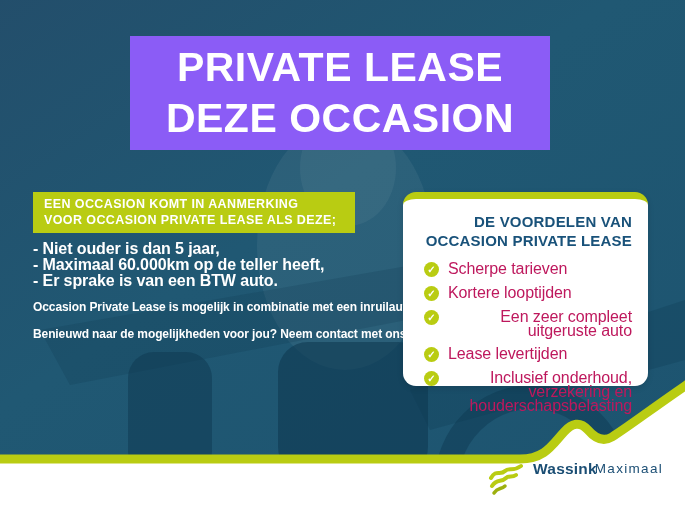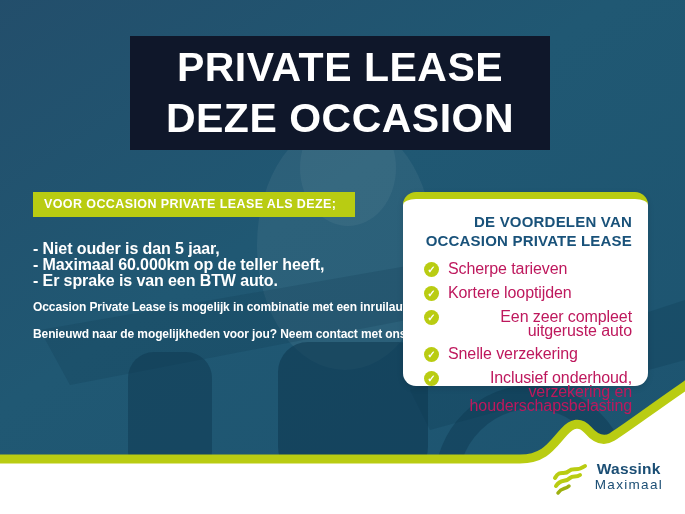--- a/index.html
+++ b/index.html
@@ -6,21 +6,21 @@
   #stage{
     position:relative;width:685px;height:514px;overflow:hidden;
     background:#ffffff;font-family:"Liberation Sans",sans-serif;
     -webkit-font-smoothing:antialiased;
   }
   #bg{position:absolute;left:0;top:0;z-index:0;}
 
   
   .hero-banner{
     position:absolute;left:130px;top:36px;width:420px;height:114px;
-    background:#0f172a;z-index:2;
+    background:#8b5cf6;z-index:2;
     display:flex;flex-direction:column;align-items:center;justify-content:center;
   }
   .hero-line{
     color:#ffffff;font-weight:900;font-size:41px;line-height:51px;
     letter-spacing:0.5px;white-space:nowrap;
   }
 
   
   .elig-banner{
     position:absolute;left:33px;top:192px;width:300px;z-index:2;
@@ -65,21 +65,21 @@
     color:#be185d;font-weight:400;font-size:16px;line-height:14px;
     letter-spacing:-0.1px;max-width:195px;
   }
 
   
   .logo{
     position:absolute;right:22px;bottom:17px;z-index:3;
     display:flex;align-items:flex-start;gap:3px;
   }
   .logo-mark{margin-top:2px;}
-  .logo-text{display:flex;flex-direction:column;}
+  .logo-text{display:flex;flex-direction:row;}
   .logo-name{
     color:#1b4e74;font-weight:800;font-size:15.5px;line-height:16px;letter-spacing:0.2px;
   }
   .logo-sub{
     color:#1b4e74;font-weight:400;font-size:13.5px;line-height:15px;letter-spacing:1.3px;
     margin-left:-2px;
   }
 </style>
 </head>
 <body>
@@ -115,20 +115,21 @@
     <path d="M-5 459 L520 459 C545 459 552 445 564 432 C572 423 580 421 588 430
              C594 437 602 443 612 437 C628 427 650 410 685 386 L690 382" fill="none" stroke="#b9cc12" stroke-width="9" stroke-linecap="round"></path>
   </svg>
 
   <div class="hero-banner">
     <div class="hero-line">PRIVATE LEASE</div>
     <div class="hero-line">DEZE OCCASION</div>
   </div>
 
   <div class="elig-banner">
+    <div class="elig-banner-line">EEN OCCASION KOMT IN AANMERKING</div>
     <div class="elig-banner-line">VOOR OCCASION PRIVATE LEASE ALS DEZE;</div>
   </div>
 
   <div class="elig-text">
     <div class="criteria-line">- Niet ouder is dan 5 jaar,</div>
     <div class="criteria-line">- Maximaal 60.000km op de teller heeft,</div>
     <div class="criteria-line">- Er sprake is van een BTW auto.</div>
     <div class="note n1">Occasion Private Lease is mogelijk in combinatie met een inruilauto.</div>
     <div class="note n2">Benieuwd naar de mogelijkheden voor jou? Neem contact met ons op.</div>
   </div>
@@ -145,21 +146,21 @@
         <div class="benefit-row">
           <span class="check-circle">✓</span>
           <span class="benefit-label">Kortere looptijden</span>
         </div>
         <div class="benefit-row">
           <span class="check-circle">✓</span>
           <span class="benefit-label">Een zeer compleet uitgeruste auto</span>
         </div>
         <div class="benefit-row">
           <span class="check-circle">✓</span>
-          <span class="benefit-label">Snelle verzekering</span>
+          <span class="benefit-label">Lease levertijden</span>
         </div>
         <div class="benefit-row">
           <span class="check-circle">✓</span>
           <span class="benefit-label">Inclusief onderhoud, verzekering en houderschapsbelasting</span>
         </div>
       </div>
     </div>
   </div>
 
   <div class="logo">

